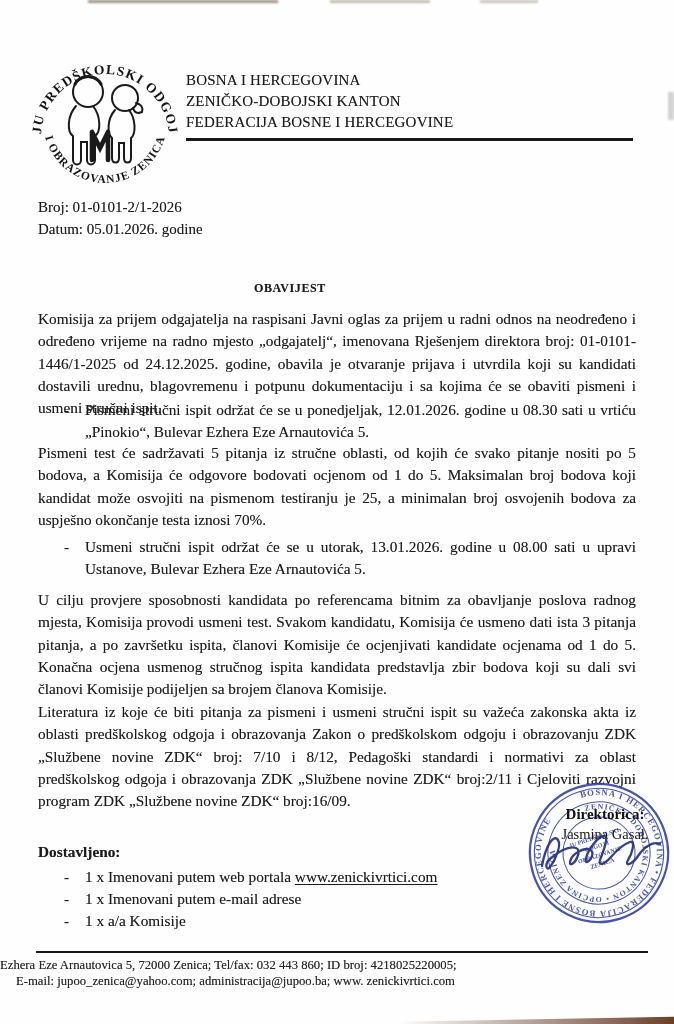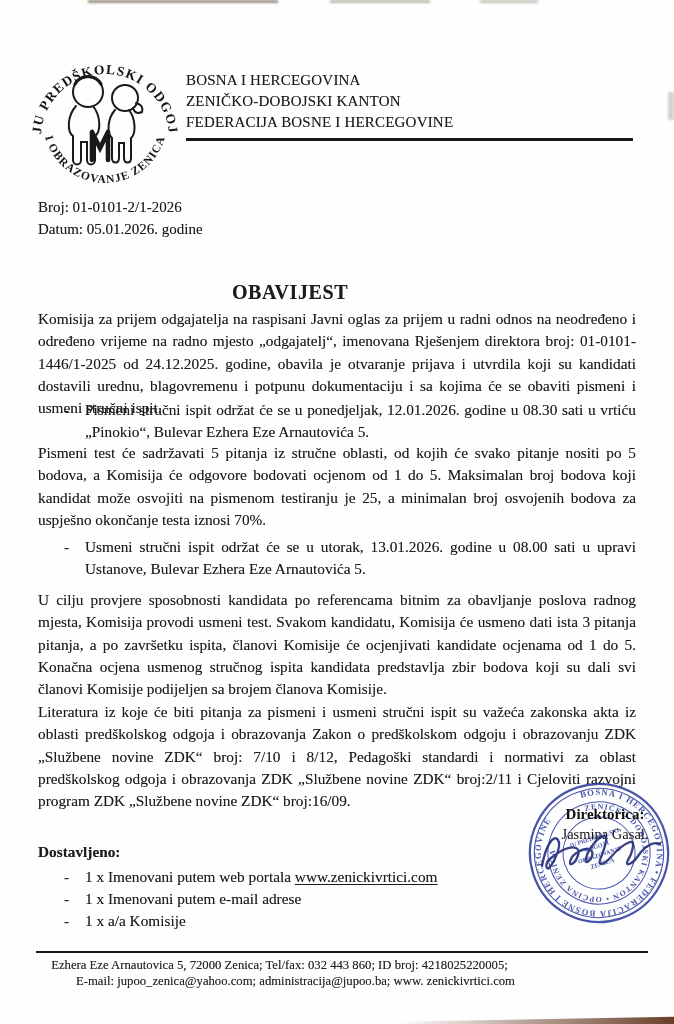--- a/index.html
+++ b/index.html
@@ -22,40 +22,40 @@
     clip-path:polygon(0 72%,100% 8%,100% 100%,0 100%);
     filter:blur(.4px);
   }
   
   .hdr-line{font-size:15px;line-height:21px;letter-spacing:.2px;white-space:nowrap;}
   .hdr-org{font-size:15.2px;line-height:21px;font-weight:bold;letter-spacing:.3px;white-space:nowrap;}
   .hdr-rule{margin-top:5px;width:447px;height:2.5px;background:#171717;}
   
   .meta-line{font-size:15px;line-height:22px;white-space:nowrap;}
   .subject{font-size:14.6px;font-weight:bold;white-space:nowrap;display:inline-block;transform:scaleX(.96);transform-origin:left;}
-  .notice{font-size:20px;font-weight:bold;letter-spacing:.6px;text-align:center;width:580px;}
+  .notice{font-size:12px;font-weight:bold;letter-spacing:.6px;text-align:center;width:580px;}
   
   .para{font-size:15.3px;line-height:22.3px;text-align:justify;width:598px;}
   .bullet{display:flex;width:598px;padding-left:26px;box-sizing:border-box;}
   .bullet .dash{flex:0 0 21px;font-size:15.3px;line-height:22.3px;}
   .bullet .bt{flex:1;font-size:15.3px;line-height:22.3px;text-align:justify;}
   
   .dlv-head{font-size:15.3px;font-weight:bold;}
   .dlv-row{display:flex;width:560px;padding-left:26px;box-sizing:border-box;}
   .dlv-row .dash{flex:0 0 21px;font-size:15.3px;line-height:22px;}
   .dlv-row .dt{flex:1;font-size:15.3px;line-height:22px;white-space:nowrap;}
   .u{text-decoration:underline;text-underline-offset:2px;}
   
   .sig-block{width:110px;text-align:center;z-index:3;}
   .sig-role{font-size:15px;font-weight:bold;color:#101010;white-space:nowrap;}
   .sig-name{font-size:14.5px;color:#151515;white-space:nowrap;margin-top:3px;}
   .stamp-svg{opacity:.88;}
   
   .ftr-rule{width:612px;height:1.6px;background:#191919;}
-  .ftr-line{width:559px;text-align:center;font-size:12.7px;line-height:16px;color:#242424;}
+  .ftr-line{width:559px;text-align:left;font-size:12.7px;line-height:16px;color:#242424;}
 </style>
 </head>
 <body>
 
 <div class="page">
 
   <div class="art-top" style="left:88px;width:190px;"></div>
   <div class="art-top a2" style="left:330px;width:100px;"></div>
   <div class="art-top a3" style="left:480px;width:58px;"></div>
   <div class="art-right"></div>

